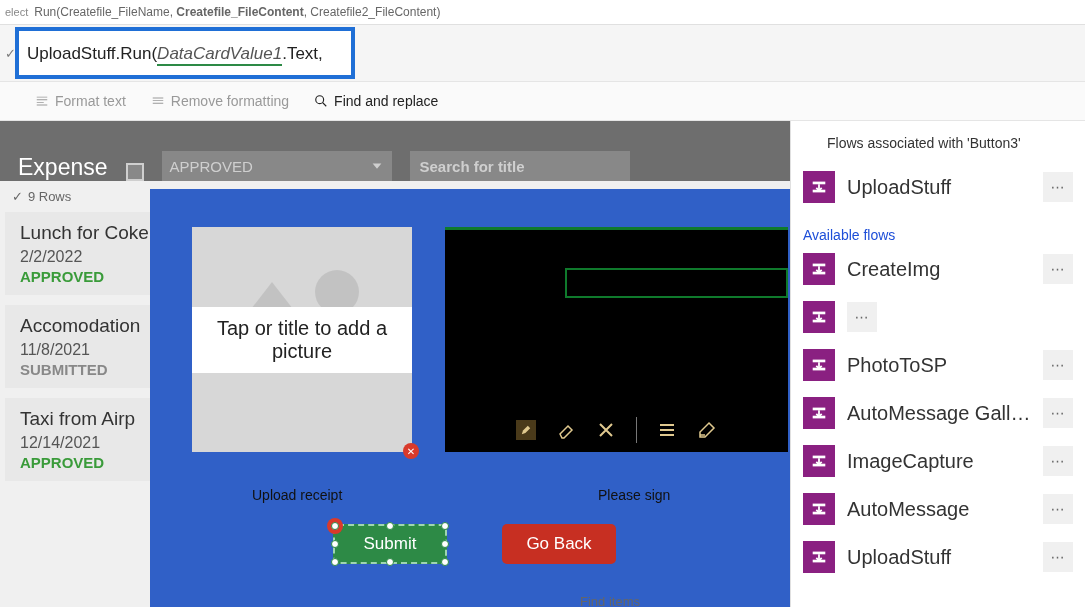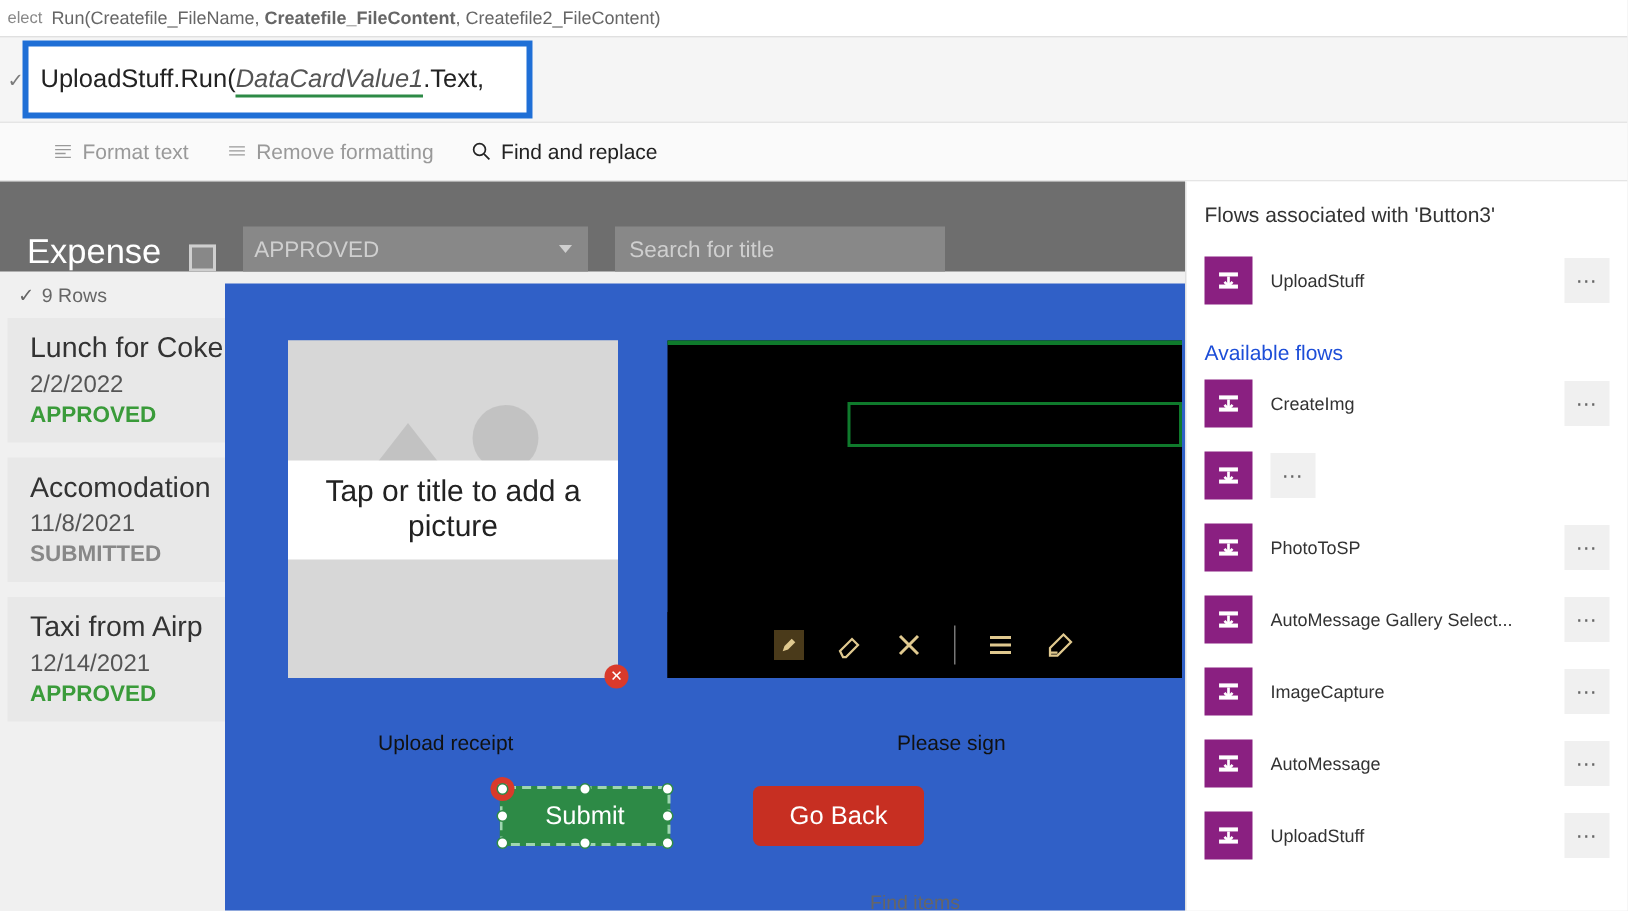--- a/index.html
+++ b/index.html
@@ -21,21 +21,21 @@
 .toolbar svg { width: 14px; height: 14px; }
 
 .main { display: flex; height: calc(100% - 120px); }
 .canvas-area { flex: 1; position: relative; background: #f0f0f0; }
 
 
 .expense-hdr { background: #6e6e6e; height: 60px; display: flex; align-items: flex-end; padding: 0 18px; gap: 18px; }
 .expense-hdr .title { color: #fff; font-size: 23px; font-weight: 400; }
 .expense-hdr .cb { width: 18px; height: 18px; border: 2px solid #cfcfcf; background: #888; }
 .expense-hdr .dd { background: #888; color: #cfcfcf; width: 230px; height: 30px; display: flex; align-items: center; justify-content: space-between; padding: 0 8px; font-size: 15px; }
-.expense-hdr .search { background: #888; color: #cfcfcf; width: 220px; height: 30px; padding: 0 10px; display: flex; align-items: center; font-size: 15px; }
+.expense-hdr .search { background: #888; color: #cfcfcf; width: 220px; height: 30px; padding: 0 10px; display: flex; align-items: center; font-size: 15px; font-weight: bold; }
 
 .rows-count { font-size: 13px; color: #666; padding: 8px 12px; display: flex; align-items: center; gap: 5px; }
 
 .list-items { padding: 0 5px; }
 .list-item { background: #e8e8e8; padding: 10px 15px; margin-bottom: 10px; }
 .list-item .t { font-size: 19px; color: #333; margin-bottom: 4px; white-space: nowrap; overflow: hidden; }
 .list-item .d { font-size: 16px; color: #555; margin-bottom: 2px; }
 .list-item .s { font-size: 15px; font-weight: 600; }
 .list-item .s.approved { color: #3a9b3a; }
 .list-item .s.submitted { color: #888; }
@@ -62,25 +62,25 @@
 .btn { position: absolute; height: 40px; border-radius: 5px; color: #fff; font-size: 17px; display: flex; align-items: center; justify-content: center; cursor: pointer; }
 .btn-submit { left: 183px; top: 335px; width: 114px; background: #2d8a46; border: 2px dashed #9fd6af; }
 .btn-submit .handles .h { position: absolute; width: 8px; height: 8px; background: #fff; border: 1px solid #2d8a46; border-radius: 50%; }
 .btn-submit .close-badge { position: absolute; left: -8px; top: -8px; width: 16px; height: 16px; border-radius: 50%; background: #d93a2b; color: #fff; font-size: 10px; display: flex; align-items: center; justify-content: center; }
 .btn-goback { left: 352px; top: 335px; width: 114px; background: #c72f22; }
 
 .find-items { position: absolute; bottom: 0px; left: 430px; font-size: 13px; color: #666; }
 
 
 .side-panel { width: 295px; background: #fff; border-left: 1px solid #e0e0e0; padding: 14px 12px; overflow: hidden; }
-.side-panel .hdr { font-size: 14px; color: #333; margin-bottom: 14px; }
+.side-panel .hdr { font-size: 14px; color: #333; margin-bottom: 14px; margin-left: 24px; }
 .flow-row { display: flex; align-items: center; gap: 12px; height: 44px; margin-bottom: 4px; }
 .flow-row .ico { width: 32px; height: 32px; background: #8a2081; display: flex; align-items: center; justify-content: center; }
 .flow-row .ico svg { width: 18px; height: 18px; }
-.flow-row .name { flex: 1; font-size: 12px; color: #333; white-space: nowrap; overflow: hidden; text-overflow: ellipsis; }
+.flow-row .name { flex: 1; font-size: 20px; color: #333; white-space: nowrap; overflow: hidden; text-overflow: ellipsis; }
 .flow-row .dots { width: 30px; height: 30px; background: #f0f0f0; color: #666; display: flex; align-items: center; justify-content: center; font-size: 14px; letter-spacing: 1px; }
 .side-panel .sect { font-size: 14px; color: #1d4ed8; margin: 18px 0 4px; }
 .side-panel .sub { font-size: 12px; color: #777; margin-bottom: 10px; }
 </style>
 </head>
 <body>
 
 <div class="top-strip">
   <span style="font-size:11px;color:#888;margin-right:6px">elect</span>
   <span class="hint">

